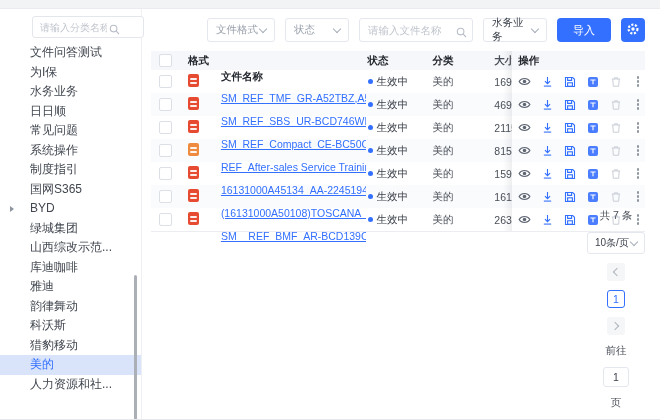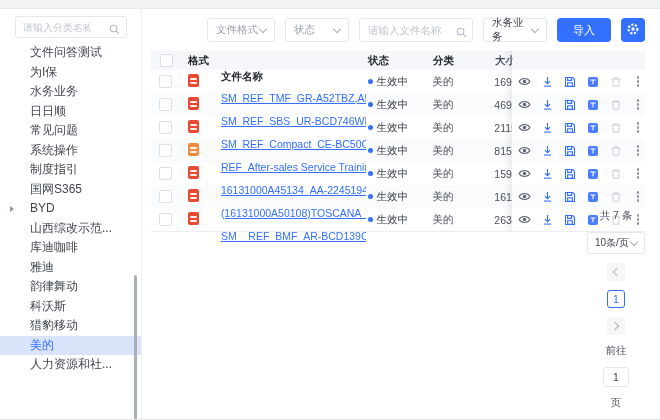--- a/index.html
+++ b/index.html
@@ -5,21 +5,21 @@
   html,body{margin:0;padding:0;background:#fff;}
   .app{position:relative;width:660px;height:420px;overflow:hidden;
        font-family:"Liberation Sans","DejaVu Sans",sans-serif;color:#41464f;
        border-bottom:1px solid #e5e7eb;box-sizing:border-box;}
   
   .top-strip{position:absolute;left:0;top:0;width:660px;height:8px;background:#f2f3f5;border-bottom:1px solid #e9ebef;}
   
   .sidebar{position:absolute;left:0;top:9px;width:142px;height:411px;background:#fff;border-right:1px solid #eef0f4;box-sizing:border-box;}
   .cat-search{position:relative;margin:7px 15px 5px 15px;}
   .cat-search input{width:112px;height:22px;box-sizing:border-box;border:1px solid #e3e6eb;border-radius:3px;
-       padding:0 36px 0 7px;font-size:10px;color:#41464f;outline:none;font-family:inherit;}
+       padding:0 36px 0 7px;font-size:10px;color:#41464f;outline:none;font-family:inherit;margin-left:17px;}
   .cat-search input::placeholder{color:#c1c5cd;}
   .cat-search .mag{position:absolute;right:6px;top:5px;}
   .cat-list{list-style:none;margin:4px 0 0 0;padding:0;}
   .cat-list li{position:relative;height:19.5px;line-height:19.5px;padding-left:30px;font-size:12px;color:#41464f;
        white-space:nowrap;overflow:hidden;cursor:pointer;}
   .cat-list li.selected{background:#d9e4fb;color:#3370ff;}
   .caret{position:absolute;left:10px;top:7px;width:0;height:0;border-left:4px solid #8f959e;
        border-top:3px solid transparent;border-bottom:3px solid transparent;}
   .side-scrollbar{position:absolute;right:4px;top:266px;width:3px;height:148px;background:#abafb6;border-radius:2px;}
   
@@ -101,20 +101,21 @@
     <ul class="cat-list">
       <li>文件问答测试</li>
       <li>为I保</li>
       <li>水务业务</li>
       <li>日日顺</li>
       <li>常见问题</li>
       <li>系统操作</li>
       <li>制度指引</li>
       <li>国网S365</li>
       <li><span class="caret"></span><span>BYD</span></li>
+      <li>绿城集团</li>
       <li>山西综改示范...</li>
       <li>库迪咖啡</li>
       <li>雅迪</li>
       <li>韵律舞动</li>
       <li>科沃斯</li>
       <li>猎豹移动</li>
       <li class="selected">美的</li>
       <li>人力资源和社...</li>
     </ul>
     <div class="side-scrollbar"></div>
@@ -155,20 +156,21 @@
     <div class="tbl">
       <div class="tr head">
         <div class="td c-cb">
             <span class="cb"></span>
           </div>
         <div class="td c-fmt">格式</div>
         <div class="td c-name">文件名称</div>
         <div class="td c-status">状态</div>
         <div class="td c-cat">分类</div>
         <div class="td c-size">大小</div>
+        <div class="td c-ops">操作</div>
       </div>
 
       <div class="tr">
         <div class="td c-cb">
             <span class="cb"></span>
           </div>
         <div class="td c-fmt"><span class="file-icon" data-format="pdf"></span></div>
         <div class="td c-name"><span class="name-link">SM_REF_TMF_GR-A52TBZ,A55...</span></div>
         <div class="td c-status"><span class="dot"></span><span class="status-txt">生效中</span></div>
         <div class="td c-cat"><span class="cat-txt">美的</span></div>

